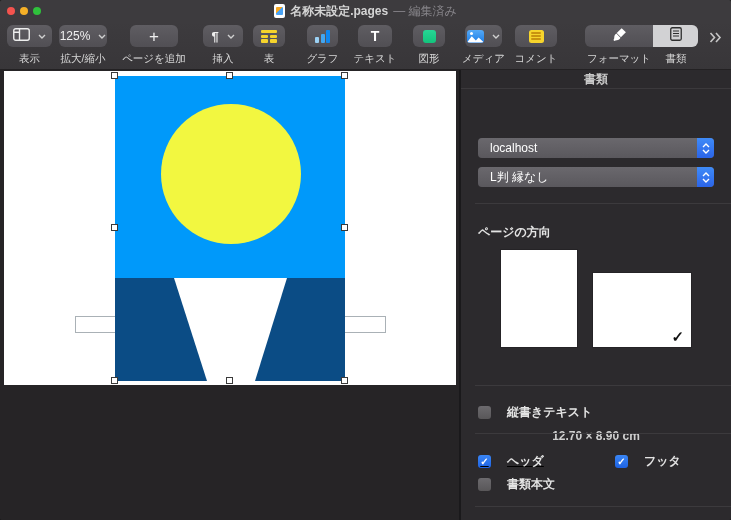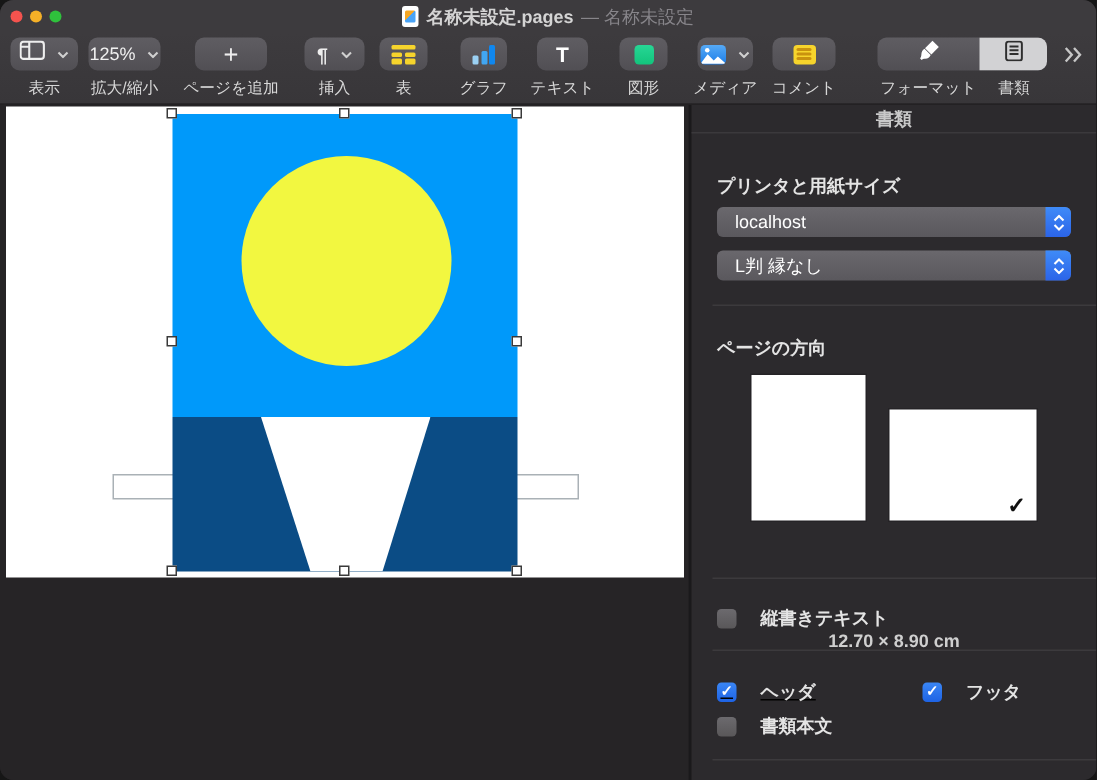--- a/index.html
+++ b/index.html
@@ -1,21 +1,21 @@
 <!DOCTYPE html>
 <html><head>
 <meta charset="utf-8">
 <style>
   * { margin:0; padding:0; box-sizing:border-box; }
   html,body { background:#161616; }
   body { width:731px; height:520px; font-family:"Liberation Sans", sans-serif; }
 
   #window {
     position:relative; width:731px; height:520px;
-    border-radius:9px; overflow:hidden; background:#272527;
+    border-radius:2px; overflow:hidden; background:#272527;
   }
 
   
   .titlebar {
     position:absolute; left:0; top:0; width:731px; height:22px;
     background:#3d3b3e;
   }
   .traffic { position:absolute; top:7px; width:8px; height:8px; border-radius:50%; }
   .t-red   { left:7px;  background:#f4534e; }
   .t-yel   { left:20px; background:#f5b027; }
@@ -169,21 +169,21 @@
 
 <div id="window">
 
   <div class="titlebar">
     <div class="traffic t-red"></div>
     <div class="traffic t-yel"></div>
     <div class="traffic t-grn"></div>
     <div class="title-wrap">
       <span class="doc-mini"></span>
       <span class="title-name">名称未設定.pages</span>
-      <span class="title-suffix">— 名称未設定</span>
+      <span class="title-suffix">— 編集済み</span>
     </div>
   </div>
 
   <div class="toolbar">
 
     <div class="tb-item" style="left:7px; width:45px;text-align:right;">
       <div class="tb-btn">
         <span>
           <svg width="17" height="13" viewBox="0 0 17 13">
               <rect x="0.75" y="0.75" width="15.5" height="11.5" rx="2" fill="none" stroke="#eee" stroke-width="1.4"></rect>
@@ -352,21 +352,20 @@
       <div class="handle" style="left:337px; top:153px;"></div>
       <div class="handle" style="left:107px; top:306px;"></div>
       <div class="handle" style="left:222px; top:306px;"></div>
       <div class="handle" style="left:337px; top:306px;"></div>
     </div>
   </div>
 
   <div class="sidebar">
     <div class="sb-header">書類</div>
 
-    <div class="sb-section-title" style="top:46px;">プリンタと用紙サイズ</div>
 
     <div class="dropdown" style="top:68px;">
       <span>localhost</span>
       <span class="stepper">
         <svg width="8" height="5" viewBox="0 0 8 5">
             <path d="M1 4l3-3 3 3" fill="none" stroke="#fff" stroke-width="1.4"></path>
           </svg>
         <svg width="8" height="5" viewBox="0 0 8 5">
             <path d="M1 1l3 3 3-3" fill="none" stroke="#fff" stroke-width="1.4"></path>
           </svg>
@@ -387,21 +386,21 @@
 
     <div class="sb-divider" style="top:133px;"></div>
 
     <div class="sb-section-title" style="top:154px;">ページの方向</div>
 
     <div class="thumb thumb-portrait"></div>
     <div class="thumb thumb-landscape">
       <span class="thumb-check">✓</span>
     </div>
 
-    <div class="sb-size" style="top:350px;">12.70 × 8.90 cm</div>
+    <div class="sb-size" style="top:359px;">12.70 × 8.90 cm</div>
 
     <div class="sb-divider" style="top:315px;"></div>
 
     <div class="cb-row" style="left:17px; top:336px;">
       <span class="cb-box"></span>
       <span class="cb-label">縦書きテキスト</span>
     </div>
 
     <div class="sb-divider" style="top:363px;"></div>
 

